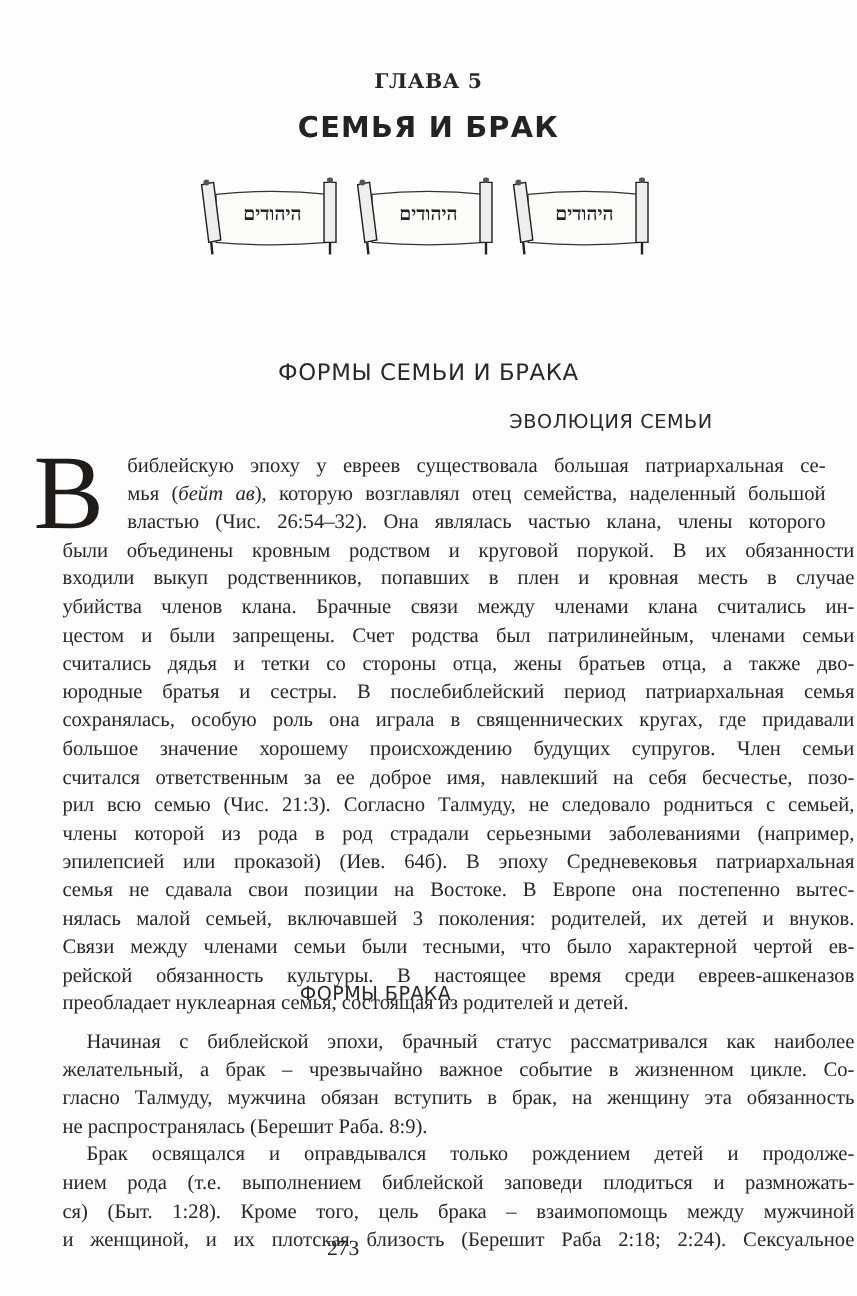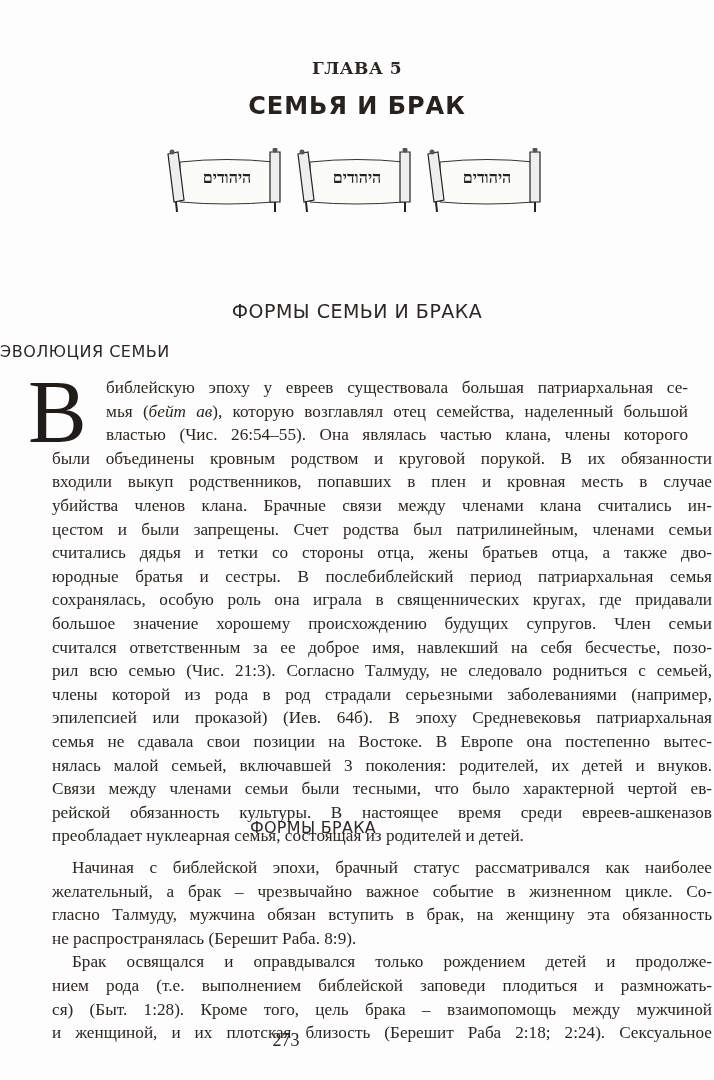--- a/index.html
+++ b/index.html
@@ -28,21 +28,21 @@
     .scroll .heb {
       position: absolute; left: 28px; width: 74px; top: 20px; text-align: center;
       font-family: "DejaVu Serif", serif; font-weight: bold; font-size: 16px; color: #222;
       direction: rtl;
     }
     .section-title {
       position: absolute; top: 300px; left: 0; width: 714px; text-align: center;
       font-family: "DejaVu Sans", sans-serif; font-size: 19px; letter-spacing: 0.5px; color: #2b2724;
     }
     .subsection-title {
-      position: absolute; top: 342px; left: 0; width: 594px; text-align: left;
+      position: absolute; top: 342px; left: 0; width: 594px; text-align: right;
       font-family: "DejaVu Sans", sans-serif; font-size: 16px; letter-spacing: 0.5px; color: #2b2724;
     }
     .body-block {
       position: absolute; left: 28px; width: 660px;
       font-family: "Liberation Serif", serif; font-size: 17.2px; line-height: 23.6px;
       color: #2a2622;
       margin-left: 24px;
     }
     .line { display: block; white-space: nowrap; text-align: justify; text-align-last: justify; height: 23.6px; overflow: hidden; }
     .line.last { text-align-last: left; }
@@ -110,21 +110,21 @@
     </div>
   </div>
 
   <div class="section-title">ФОРМЫ СЕМЬИ И БРАКА</div>
   <div class="subsection-title">ЭВОЛЮЦИЯ СЕМЬИ</div>
 
   <div class="dropcap">В</div>
   <div class="dropcap-lines">
     <span class="line">библейскую эпоху у евреев существовала большая патриархальная се-</span>
     <span class="line"><span>мья (</span><span class="it">бейт ав</span><span>), которую возглавлял отец семейства, наделенный большой</span></span>
-    <span class="line">властью (Чис. 26:54–55). Она являлась частью клана, члены которого</span>
+    <span class="line">властью (Чис. 26:54–32). Она являлась частью клана, члены которого</span>
   </div>
 
   <div class="body-block" style="top:446.8px;">
     <span class="line">были объединены кровным родством и круговой порукой. В их обязанности</span>
     <span class="line">входили выкуп родственников, попавших в плен и кровная месть в случае</span>
     <span class="line">убийства членов клана. Брачные связи между членами клана считались ин-</span>
     <span class="line">цестом и были запрещены. Счет родства был патрилинейным, членами семьи</span>
     <span class="line">считались дядья и тетки со стороны отца, жены братьев отца, а также дво-</span>
     <span class="line">юродные братья и сестры. В послебиблейский период патриархальная семья</span>
     <span class="line">сохранялась, особую роль она играла в священнических кругах, где придавали</span>

